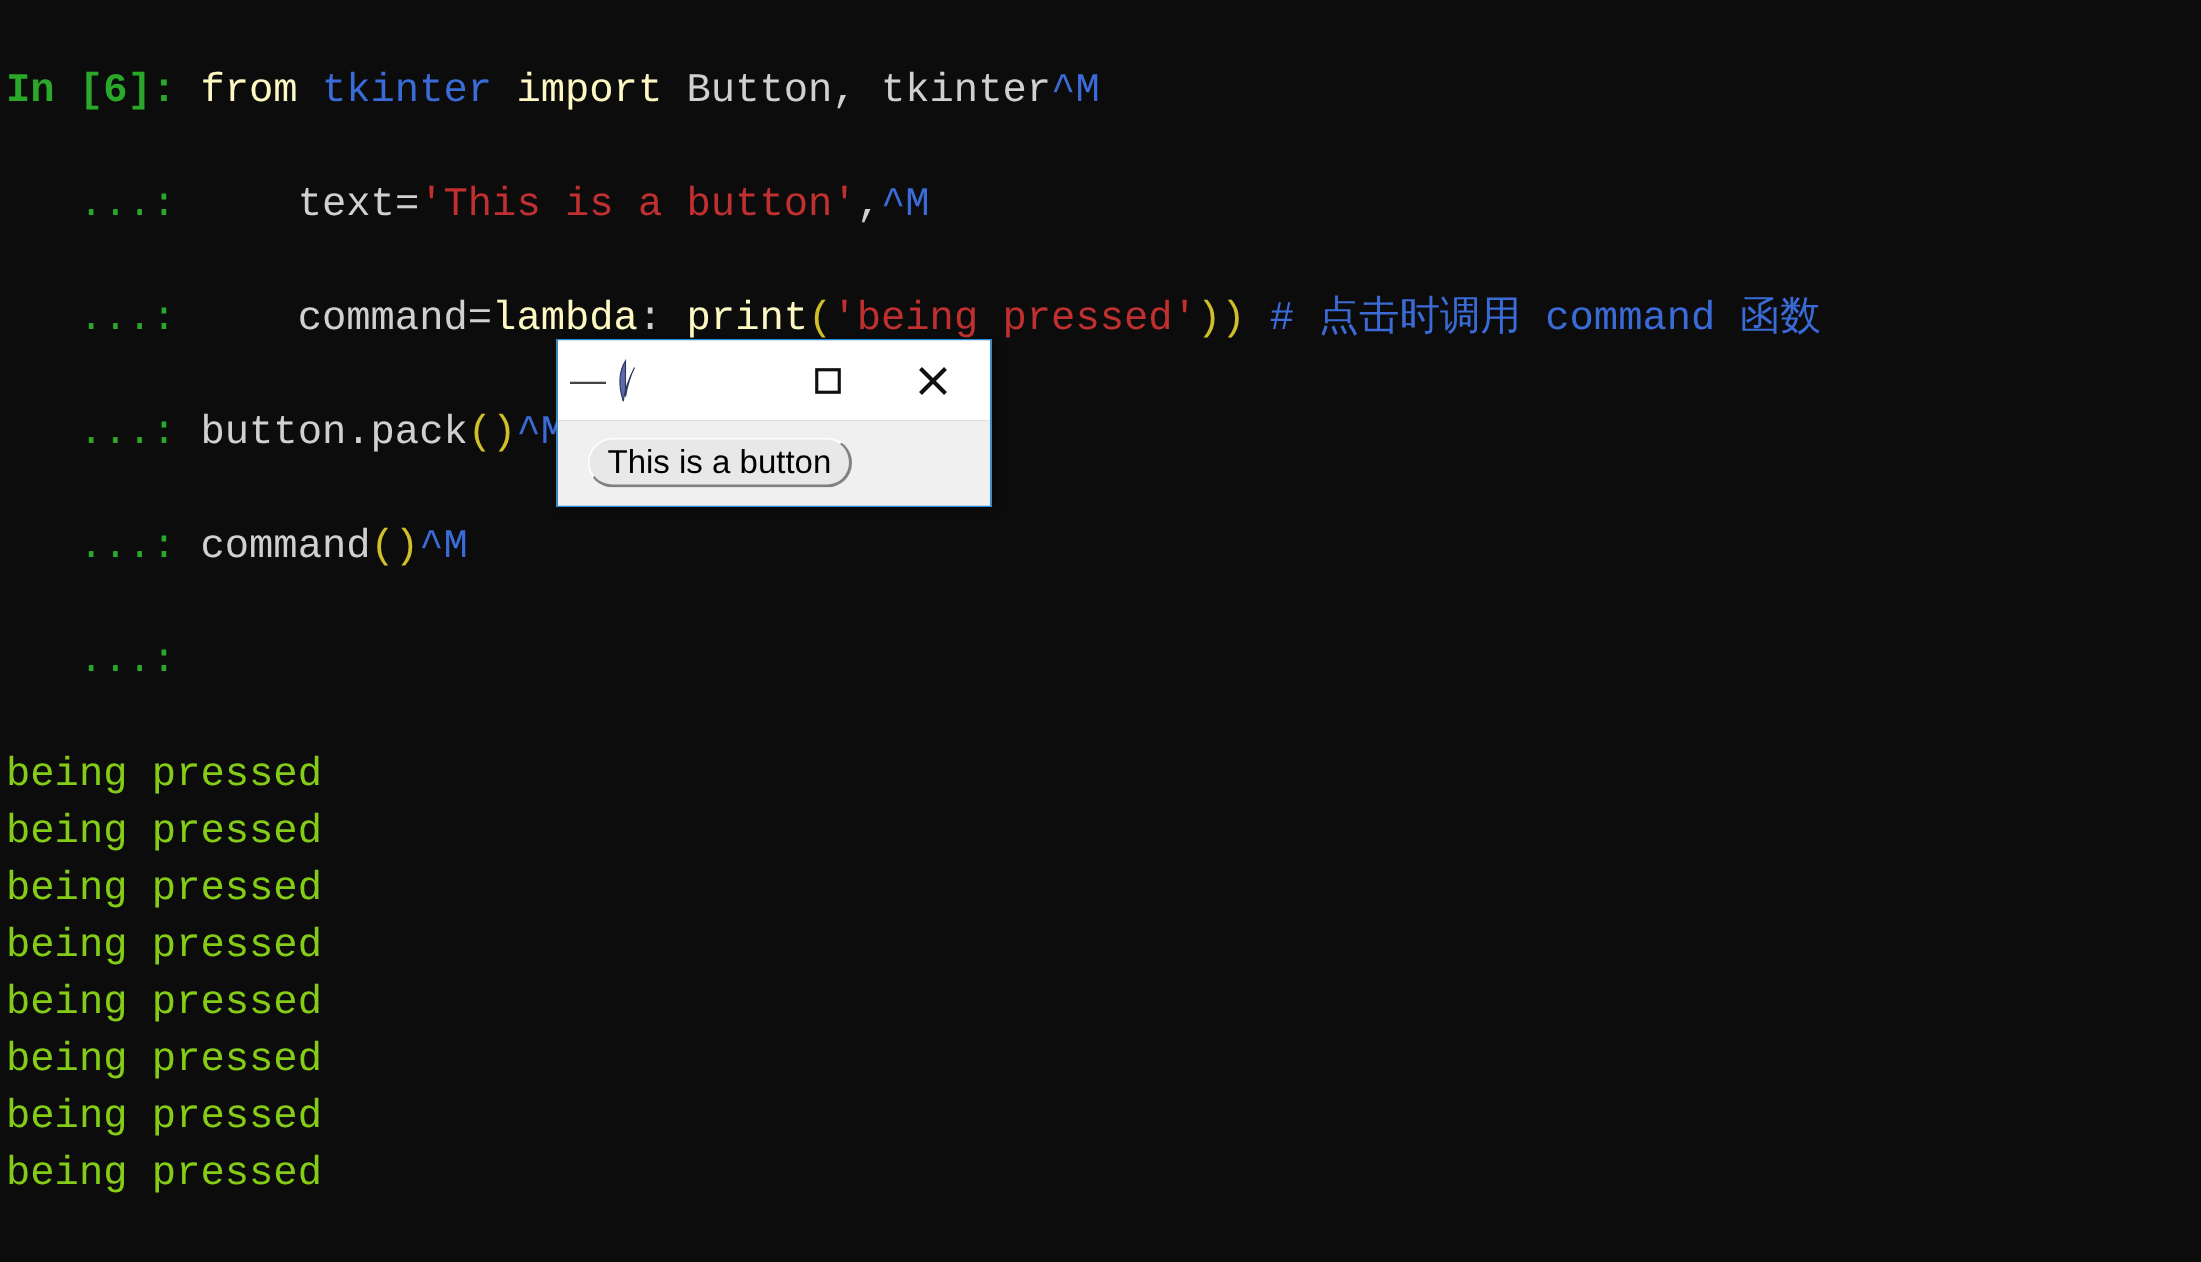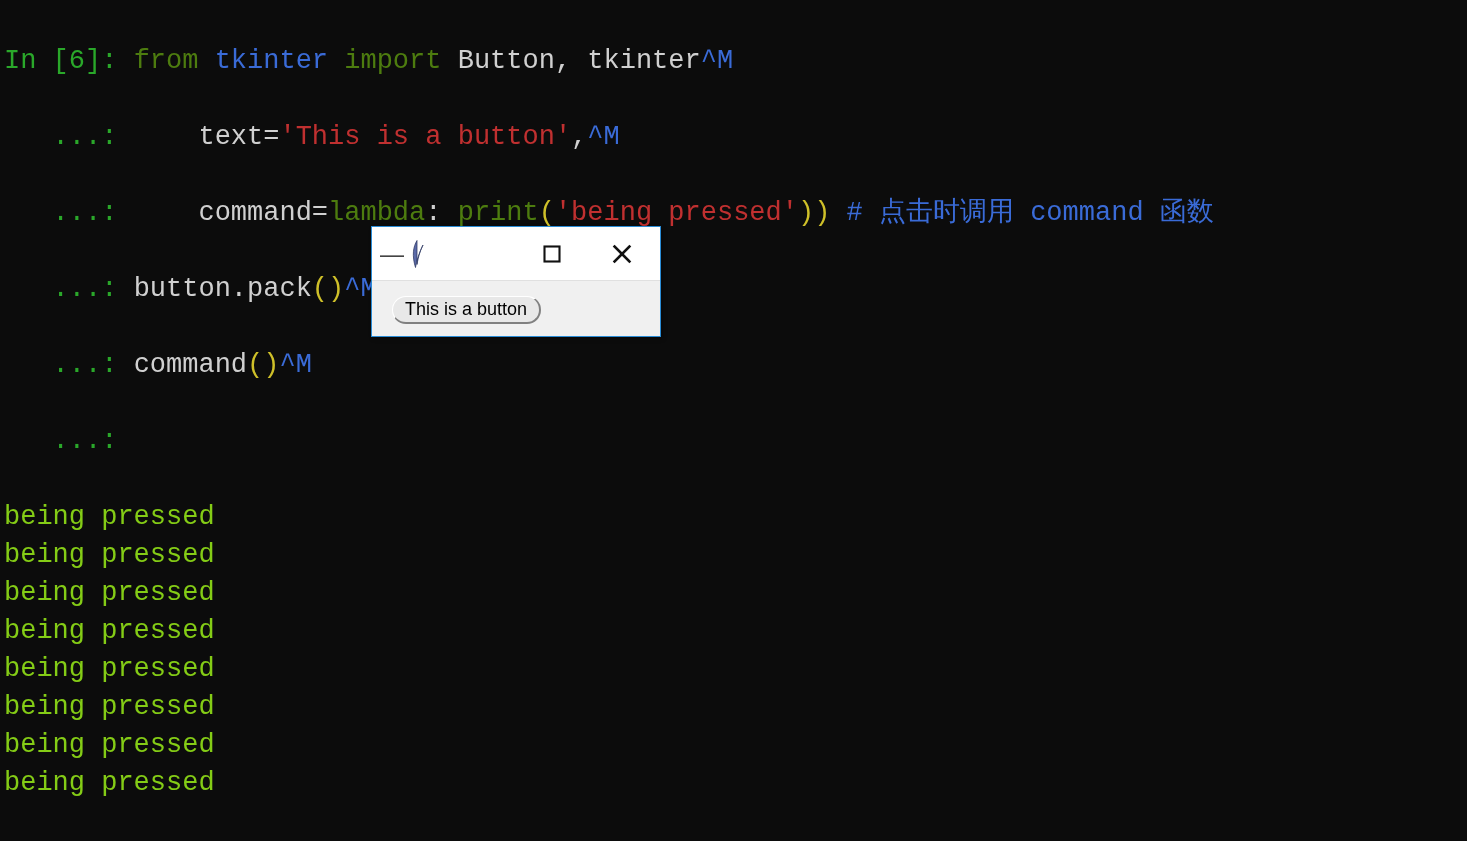--- a/index.html
+++ b/index.html
@@ -14,23 +14,23 @@
     color: #d0d0d0;
     overflow: hidden;
     position: relative;
   }
   .terminal {
     padding: 4px 4px;
     white-space: pre;
     line-height: 38px;
   }
   .ln { display: block; }
-  .prompt-in  { color: #2aa82a; }
+  .prompt-in  { color: #2aa82a; font-weight: bold; }
   .prompt-cnt { color: #2aa82a; }
-  .kw    { color: #4d7c0f; }
+  .kw    { color: #fef9c3; }
   .name  { color: #3a6bd7; }
   .paren { color: #cfc029; }
   .str   { color: #c03030; }
   .cm    { color: #d0d0d0; }
   .cr    { color: #3a6bd7; }
   .out   { color: #84cc16; }
 
   .tk-window {
     position: absolute;
     top: 226px;
@@ -87,21 +87,21 @@
     background: #f0f0f0;
   }
   .tk-button {
     display: inline-block;
     background: #e8e8e8;
     border-top: 1px solid #fff;
     border-left: 1px solid #fff;
     border-right: 2px solid #808080;
     border-bottom: 2px solid #808080;
     padding: 2px 12px;
-    font-size: 18px;
+    font-size: 22px;
     color: #000;
     cursor: pointer;
     border-radius: 18px;
   }
   svg.max-box { width:18px; height:18px; }
   svg.x-mark  { width:20px; height:20px; }
 </style>
 </head>
 <body>
 

